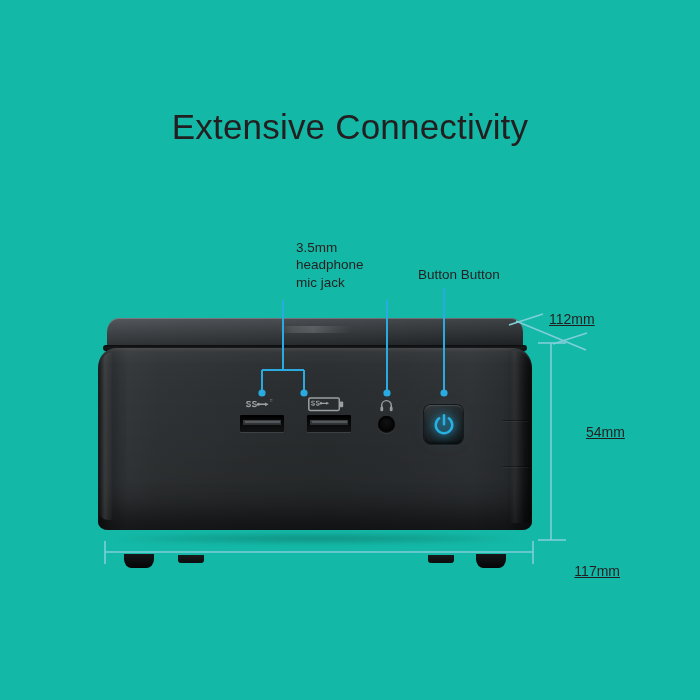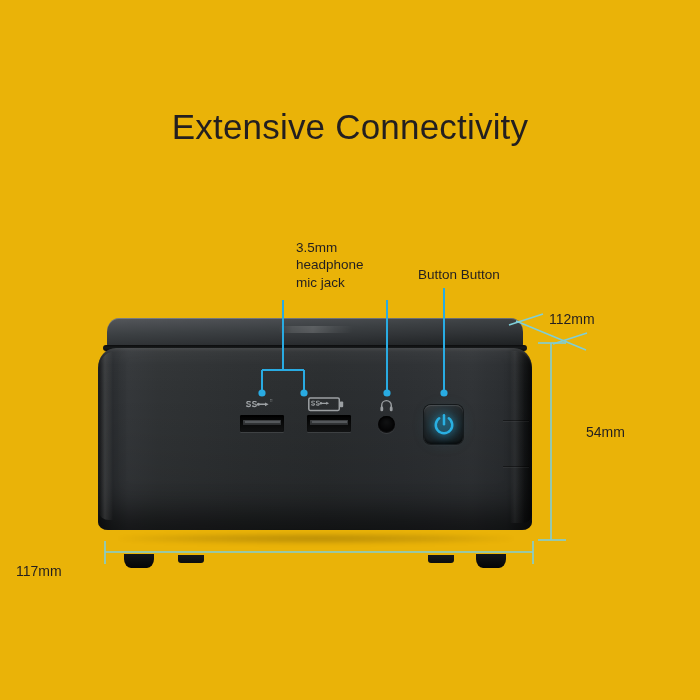--- a/index.html
+++ b/index.html
@@ -9,21 +9,21 @@
     background: #ffffff;
   }
   body {
     font-family: "Liberation Sans", "DejaVu Sans", sans-serif;
     -webkit-font-smoothing: antialiased;
   }
   #stage {
     position: relative;
     width: 700px;
     height: 700px;
-    background: #eab308;
+    background: #14b8a6;
     overflow: hidden;
   }
 
   
   #page-title {
     position: absolute;
     left: 0;
     top: 106px;
     width: 700px;
     text-align: center;
@@ -308,24 +308,25 @@
       rgba(0,0,0,0.00) 76%);
     filter: blur(2px);
   }
 
   
   .dim-label {
     position: absolute;
     font-size: 14px;
     color: #231f20;
     white-space: nowrap;
+    text-decoration: underline;
   }
   #dim-depth  { left: 549px; top: 311px; }
   #dim-height { left: 586px; top: 424px; text-align: right; }
-  #dim-width  { left: 16px; top: 563px; width: 620px; text-align: left; }
+  #dim-width  { left: 0px; top: 563px; width: 620px; text-align: right; }
 </style>
 </head>
 <body>
 
 <div id="stage">
 
   <div id="page-title">Extensive Connectivity</div>
 
 
   <div id="callout-audio" class="callout-label">3.5mm

